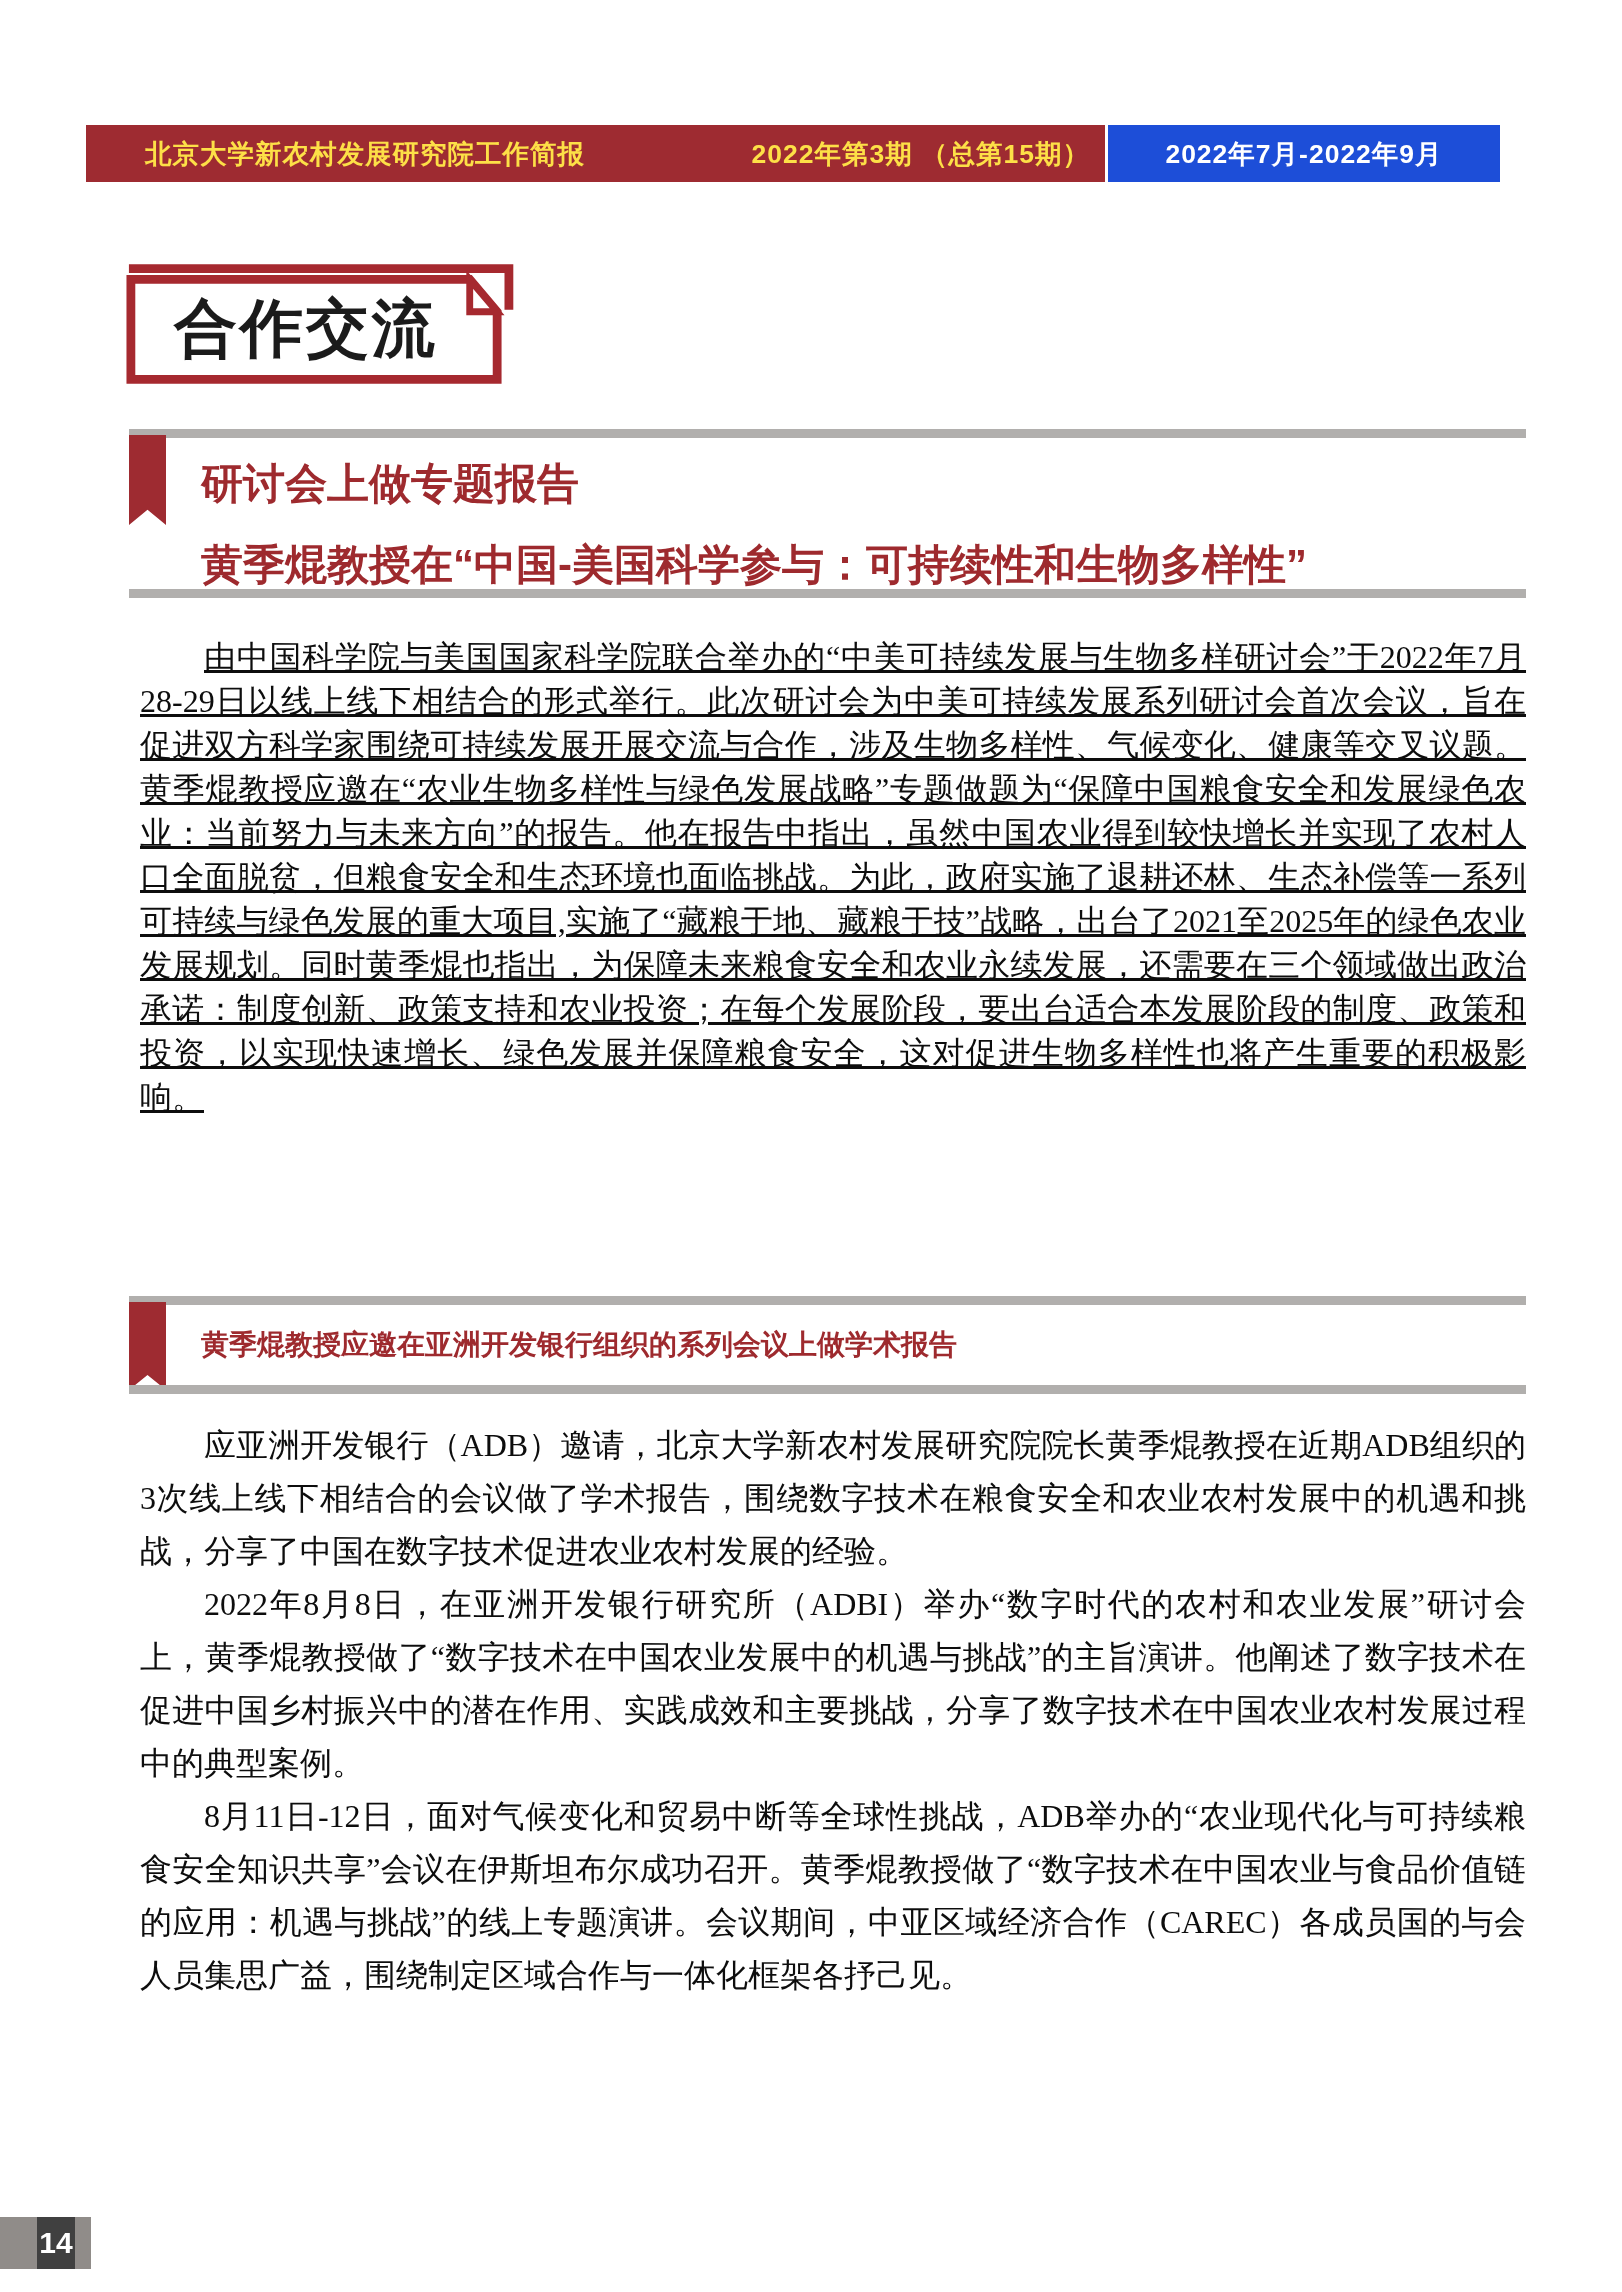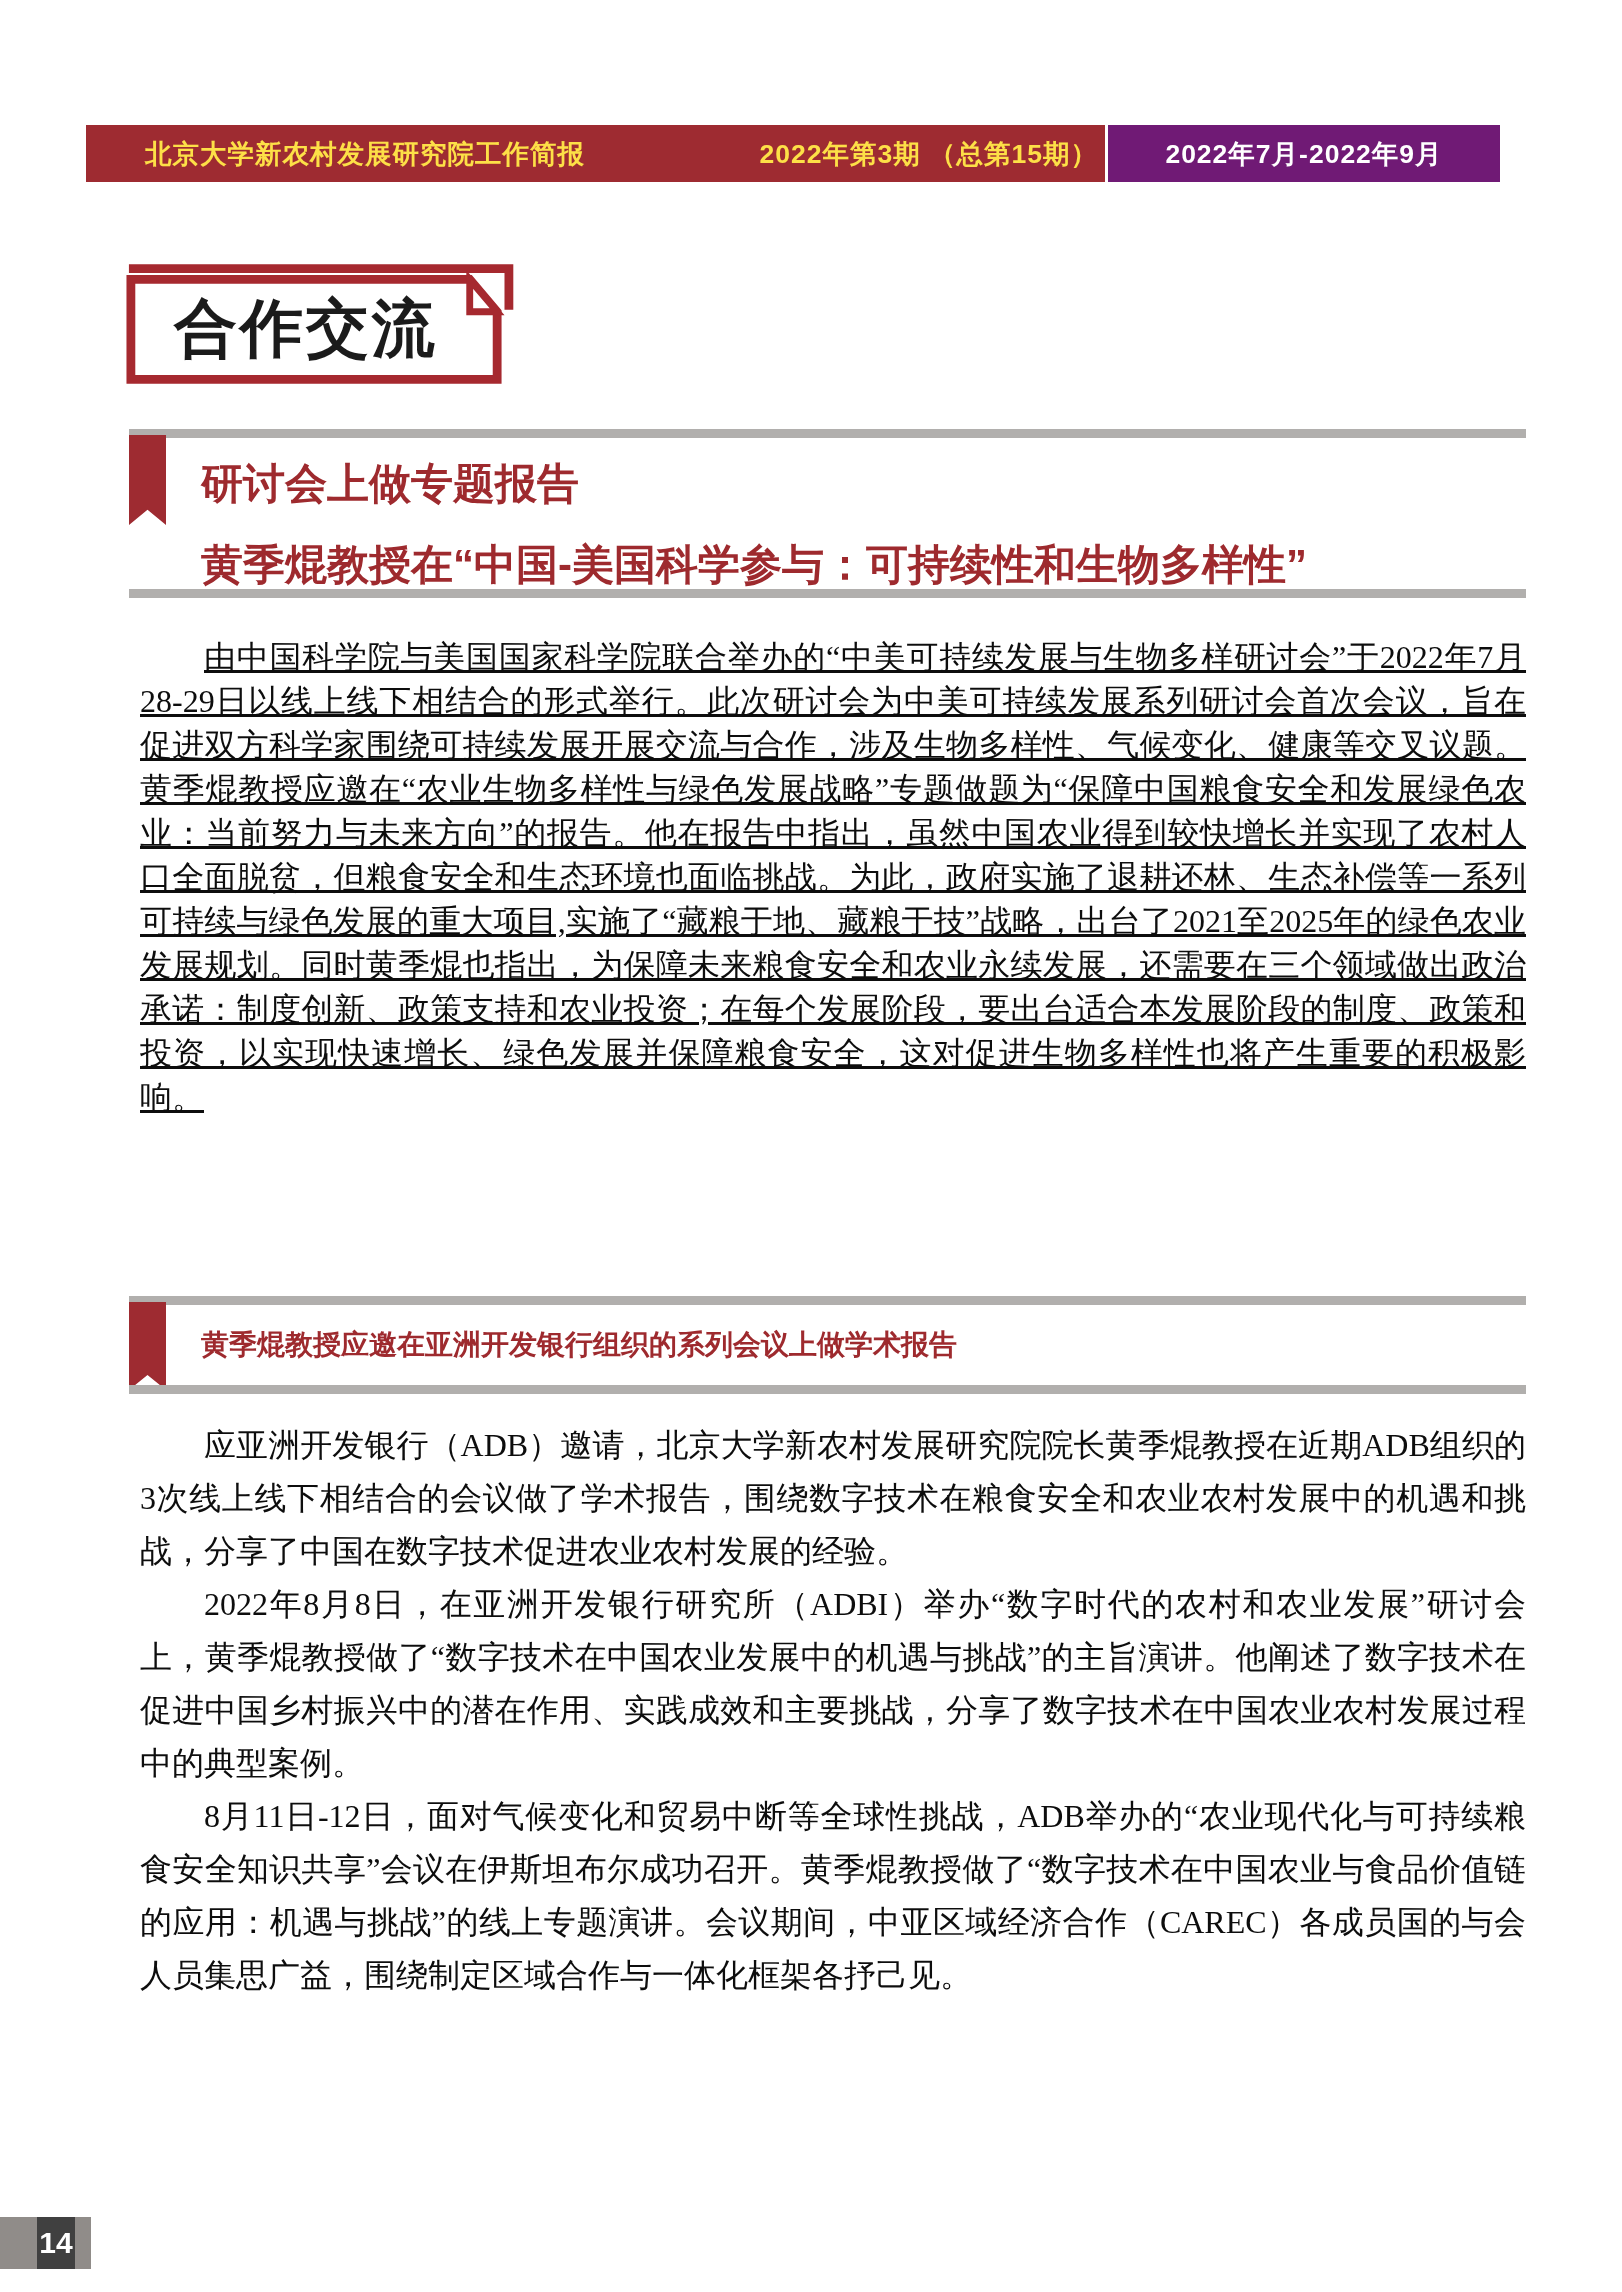--- a/index.html
+++ b/index.html
@@ -9,24 +9,24 @@
     font-family:"Liberation Serif","DejaVu Serif",serif;
     color:#111;
   }
   
   .header-bar {
     position:absolute; left:86px; top:125px; width:1019px; height:57px;
     background:#9E2B31; color:#fde047; display:flex; align-items:center;
     font-family:"Liberation Sans","DejaVu Sans",sans-serif; font-weight:bold; font-size:26.5px;
   }
   .header-title { padding-left:59px; letter-spacing:1px; }
-  .header-issue { margin-left:auto; padding-right:7px; letter-spacing:1px; }
+  .header-issue { margin-left:auto; padding-right:15px; letter-spacing:1px; }
   .header-period-bar {
     position:absolute; left:1108px; top:125px; width:392px; height:57px;
-    background:#701a75; color:#fff; display:flex; align-items:center; justify-content:center;
+    background:#1d4ed8; color:#fff; display:flex; align-items:center; justify-content:center;
     font-family:"Liberation Sans","DejaVu Sans",sans-serif; font-weight:bold; font-size:26.5px; letter-spacing:1px;
   }
   
   .banner { position:absolute; left:123px; top:253px; width:431px; height:142px; }
   .banner svg { position:absolute; left:0; top:0; }
   .banner-text {
     position:absolute; left:51px; top:24.5px; width:323px; height:102px;
     display:flex; align-items:center;
     font-family:Liberation Mono, monospace; font-weight:bold;
     font-size:63px; color:#1b1b1b; letter-spacing:2.9px;

